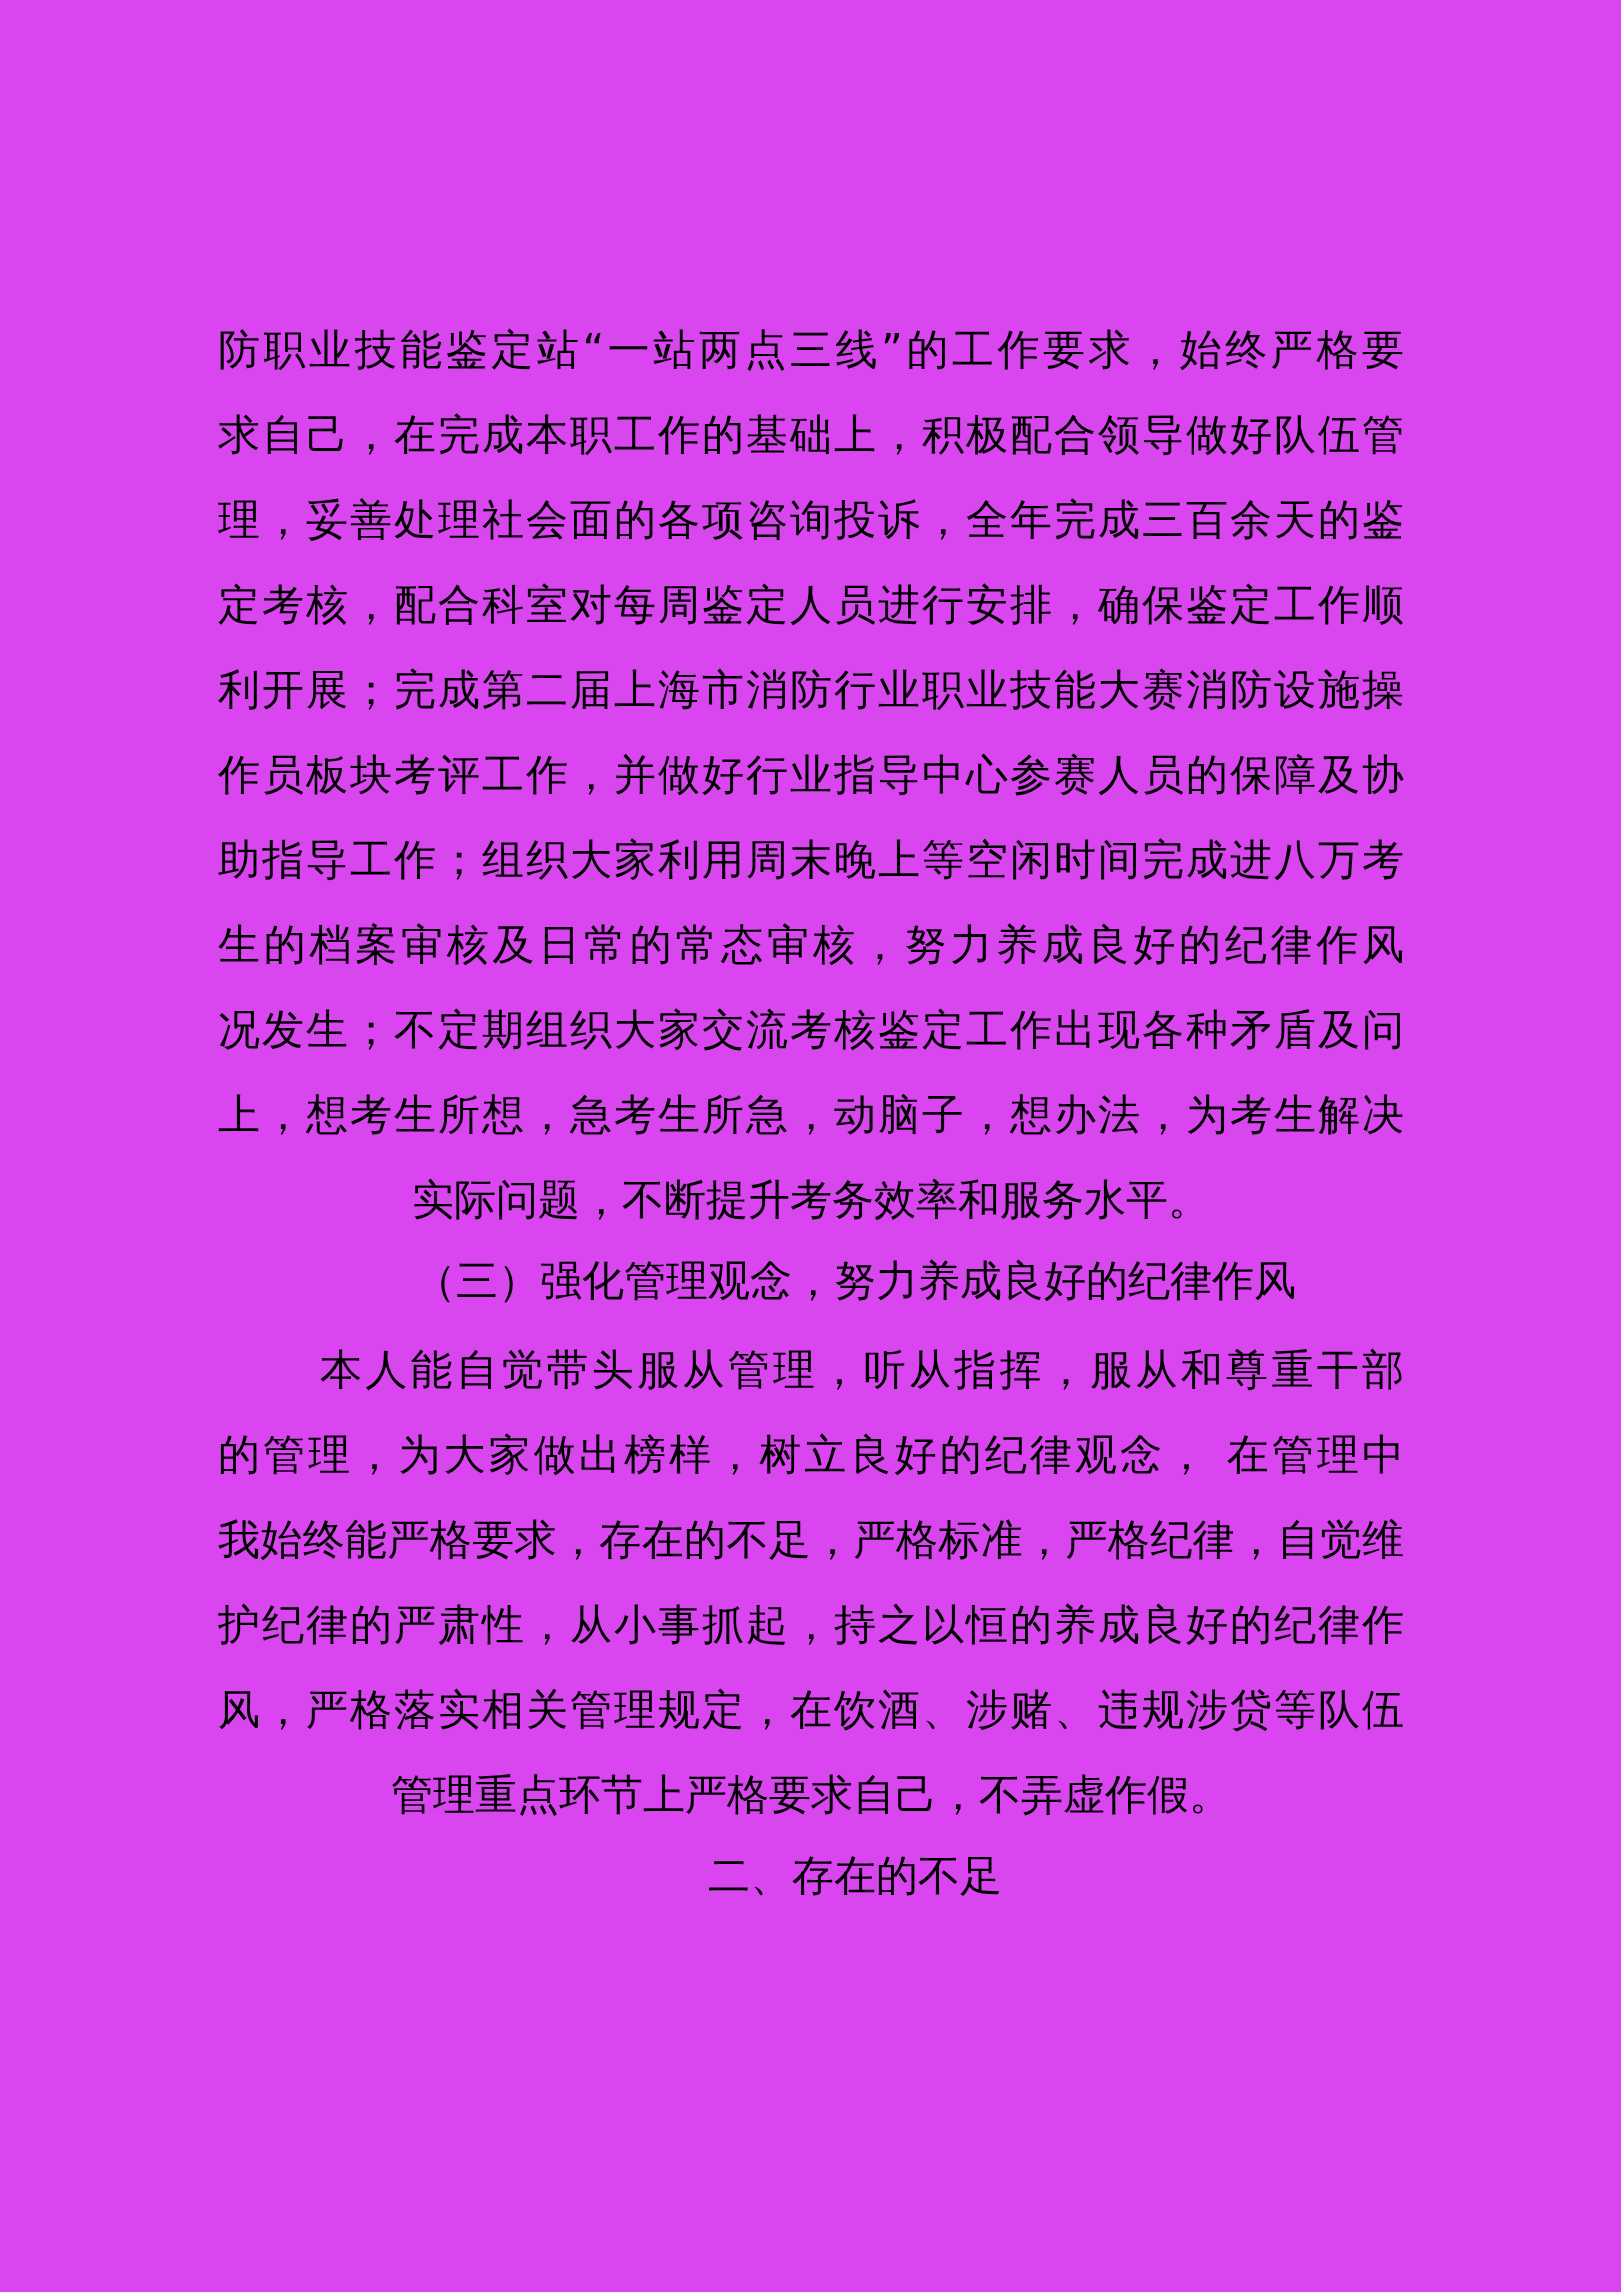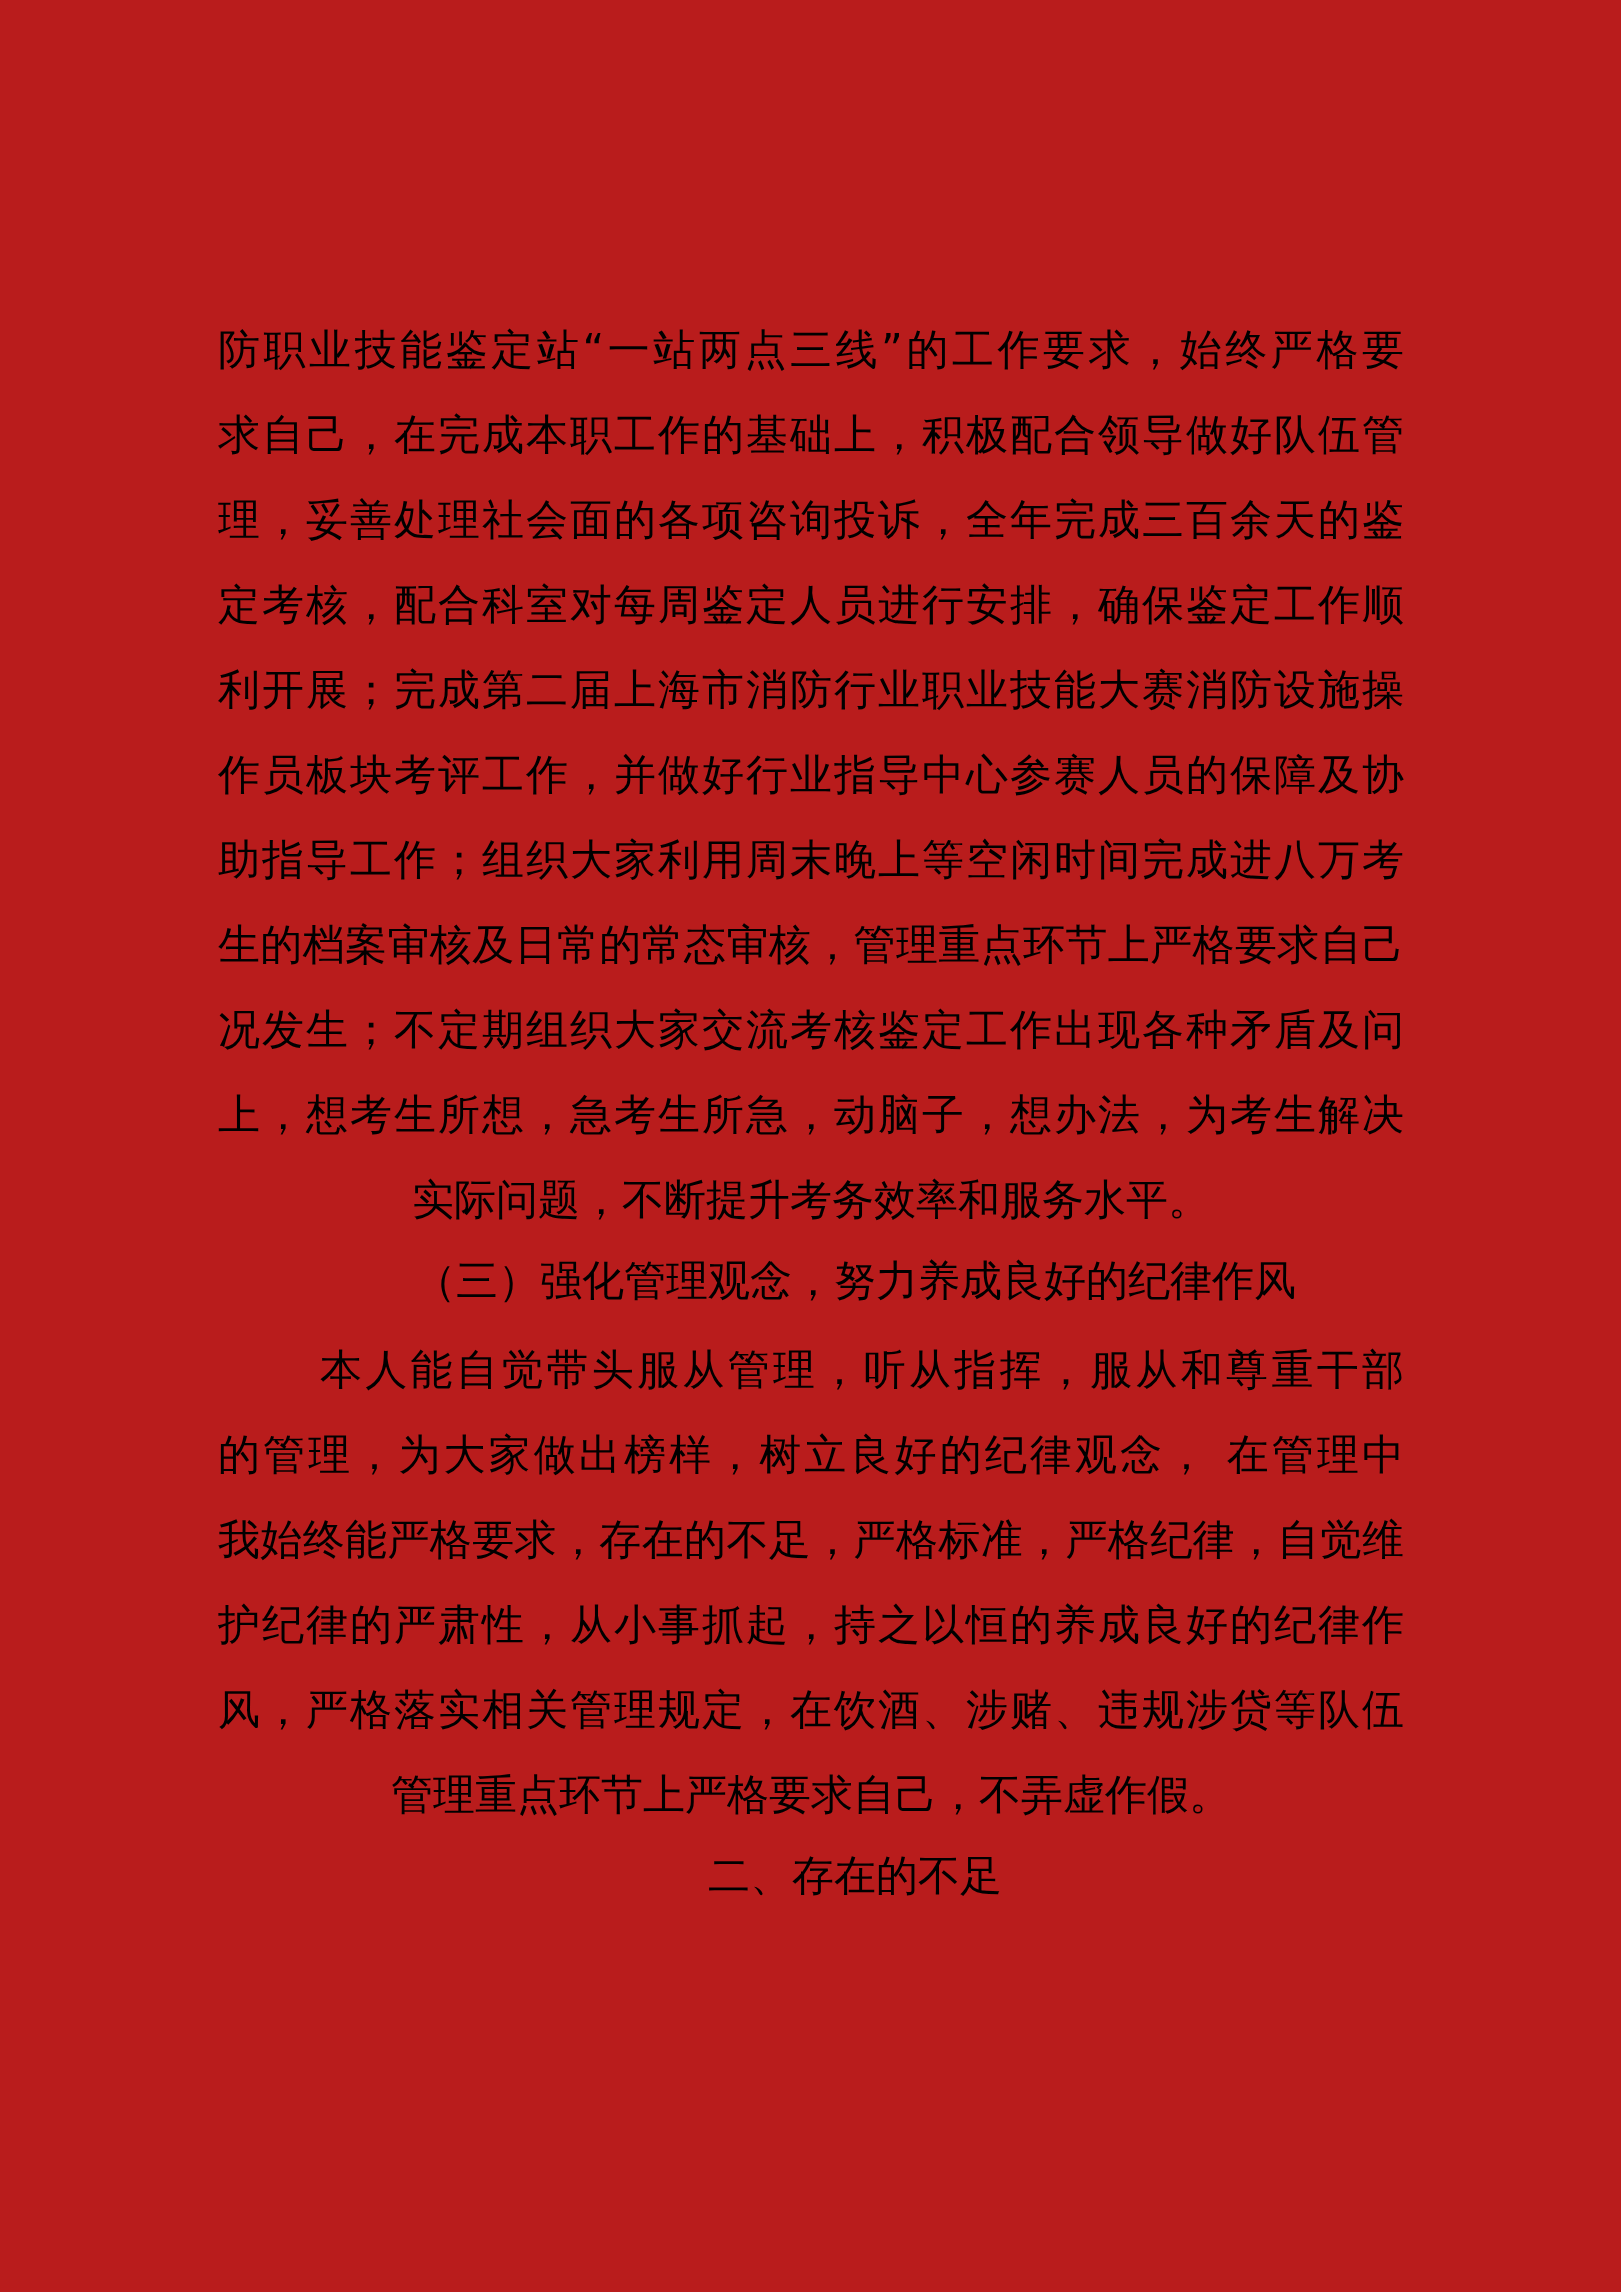--- a/index.html
+++ b/index.html
@@ -14,21 +14,21 @@
       overflow: hidden;
       font-family: "DejaVu Sans", "Liberation Sans", sans-serif;
       color: #000000;
     }
     .page {
       position: absolute;
       left: 0;
       top: 0;
       width: 1621px;
       height: 2293px;
-      background: #b91c1c;
+      background: #d946ef;
     }
     .content {
       position: absolute;
       left: 218px;
       top: 307px;
       width: 1186px;
     }
     .line {
       height: 85px;
       line-height: 85px;
@@ -56,21 +56,21 @@
   <div class="content">
 
     <div>
       <div class="line justify">防职业技能鉴定站“一站两点三线”的工作要求，始终严格要</div>
       <div class="line justify">求自己，在完成本职工作的基础上，积极配合领导做好队伍管</div>
       <div class="line justify">理，妥善处理社会面的各项咨询投诉，全年完成三百余天的鉴</div>
       <div class="line justify">定考核，配合科室对每周鉴定人员进行安排，确保鉴定工作顺</div>
       <div class="line justify">利开展；完成第二届上海市消防行业职业技能大赛消防设施操</div>
       <div class="line justify">作员板块考评工作，并做好行业指导中心参赛人员的保障及协</div>
       <div class="line justify">助指导工作；组织大家利用周末晚上等空闲时间完成进八万考</div>
-      <div class="line justify">生的档案审核及日常的常态审核，管理重点环节上严格要求自己</div>
+      <div class="line justify">生的档案审核及日常的常态审核，努力养成良好的纪律作风</div>
       <div class="line justify">况发生；不定期组织大家交流考核鉴定工作出现各种矛盾及问</div>
       <div class="line justify">上，想考生所想，急考生所急，动脑子，想办法，为考生解决</div>
       <div class="line">实际问题，不断提升考务效率和服务水平。</div>
     </div>
 
     <div class="line indent2">（三）强化管理观念，努力养成良好的纪律作风</div>
 
     <div>
       <div class="line justify indent2s">本人能自觉带头服从管理，听从指挥，服从和尊重干部</div>
       <div class="line justify">的管理，为大家做出榜样，树立良好的纪律观念， 在管理中</div>

